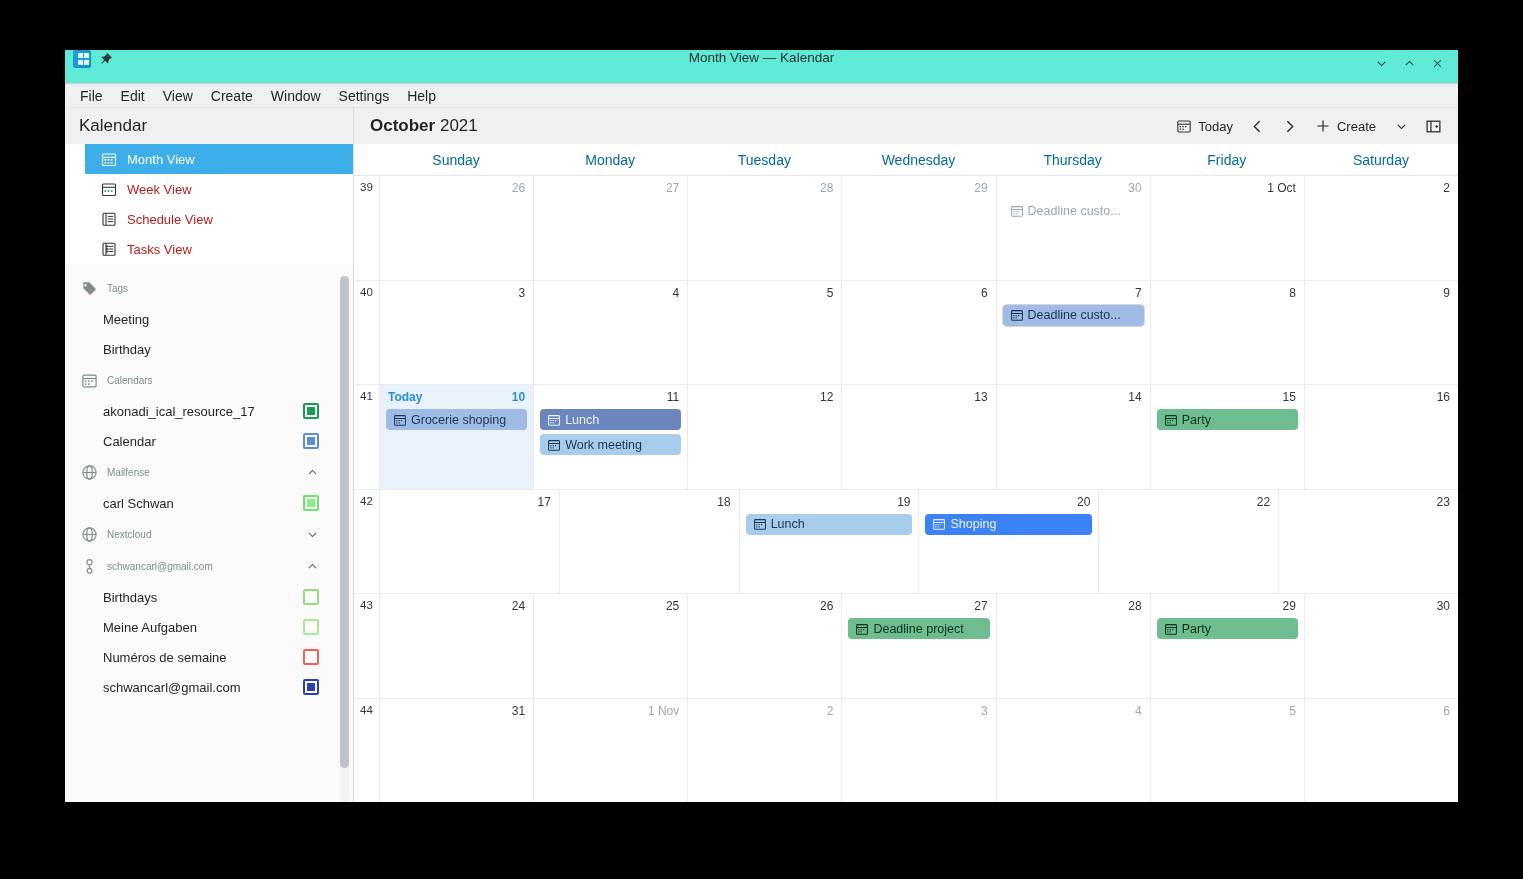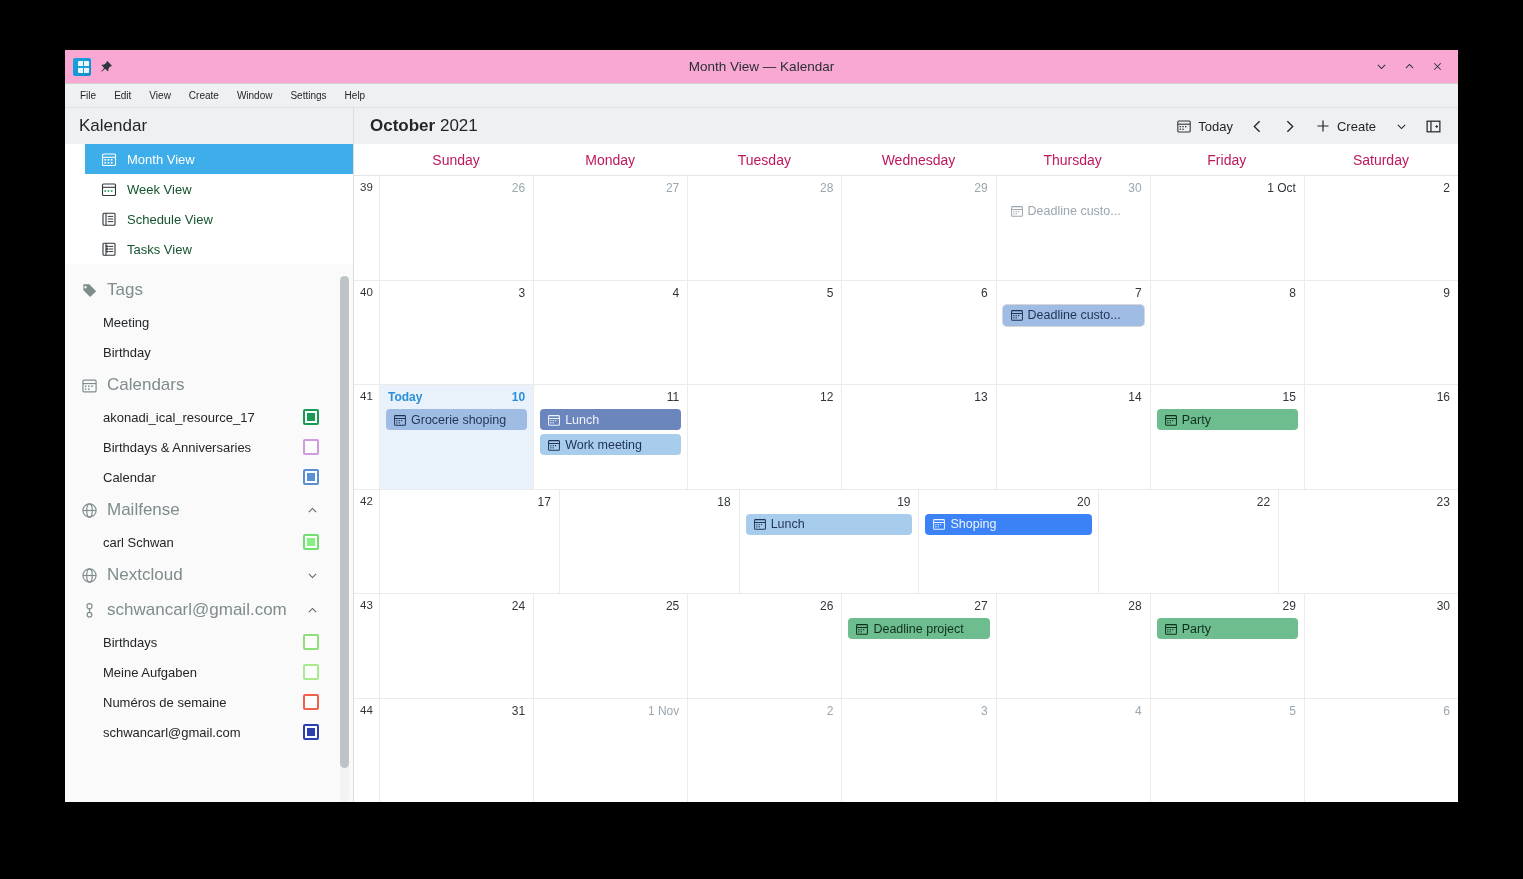--- a/index.html
+++ b/index.html
@@ -14,22 +14,22 @@
     position: absolute;
     left: 65px; top: 50px;
     width: 1393px; height: 752px;
     background: #fcfcfc;
     display: flex; flex-direction: column;
     overflow: hidden;
   }
   
   .titlebar {
     height: 34px; flex: 0 0 34px;
-    background: #f9a8d4;
-    display: flex; align-items: center;
+    background: #5eead4;
+    display: flex; align-items: flex-start;
     position: relative;
     border-bottom: 1px solid #cfd1d1;
     gap: 28px;
   }
   .tb-left { display: flex; align-items: center; gap: 8px; padding-left: 8px; }
   .app-icon {
     width: 18px; height: 18px;
     background: linear-gradient(135deg, #1aa3dd 0%, #0f8fcc 100%);
     border-radius: 2px; position: relative;
   }
@@ -61,21 +61,21 @@
   .win-btn svg { display: block; }
   
   .menubar {
     height: 24px; flex: 0 0 24px;
     background: #eff0f1;
     display: flex; align-items: center;
     padding-left: 6px;
     border-bottom: 1px solid #e0e1e2;
   }
   .menu-item {
-    font-size: 10px; color: #232629;
+    font-size: 14px; color: #232629;
     padding: 2px 9px; border-radius: 2px;
   }
   
   .body-row { flex: 1 1 auto; display: flex; min-height: 0; }
   
   .sidebar {
     width: 289px; flex: 0 0 289px;
     background: #fafafa;
     display: flex; flex-direction: column;
     position: relative;
@@ -85,32 +85,32 @@
     height: 36px; flex: 0 0 36px;
     background: #eff0f1;
     display: flex; align-items: center;
     padding-left: 14px;
     font-size: 17px; color: #232629;
   }
   .views { background: #ffffff; padding-left: 20px; }
   .view-item {
     height: 30px; display: flex; align-items: center;
     gap: 10px; padding-left: 16px;
-    font-size: 13px; color: #14532d;
+    font-size: 13px; color: #b91c1c;
   }
   .view-item.active { background: #3daee9; color: #ffffff; }
   .view-item .ico { width: 16px; height: 16px; display: block; }
   .scroll-area {
     flex: 1 1 auto; overflow: hidden; position: relative;
     background: #fafafa; padding-top: 8px;
   }
   .section-head {
     display: flex; align-items: center; gap: 9px;
     padding: 8px 16px 7px 16px;
-    font-size: 17px; color: #7f8c8d;
+    font-size: 10px; color: #7f8c8d;
   }
   .section-head .sh-ico { width: 17px; height: 17px; flex: 0 0 17px; }
   .section-head .chev { margin-left: auto; margin-right: 18px; color: #5b6366; }
   .cal-row {
     display: flex; align-items: center;
     height: 30px; padding: 0 16px 0 38px;
     font-size: 13px; color: #232629;
   }
   .cal-row .label { flex: 1 1 auto; }
   .swatch {
@@ -154,21 +154,21 @@
     color: #232629; border-radius: 3px;
   }
   .dow-header {
     height: 32px; flex: 0 0 32px;
     display: flex; background: #ffffff;
     border-bottom: 1px solid #e4e6e7;
   }
   .dow-spacer { width: 25px; flex: 0 0 25px; }
   .dow-cell {
     flex: 1 1 0; display: flex; align-items: center;
-    justify-content: center; font-size: 14px; color: #be185d;
+    justify-content: center; font-size: 14px; color: #0369a1;
   }
   .grid { flex: 1 1 auto; display: flex; flex-direction: column; min-height: 0; }
   .week-row {
     flex: 1 1 0; display: flex; min-height: 0;
     border-bottom: 1px solid #eaecec;
   }
   .week-row:last-child { border-bottom: none; }
   .wk-num {
     width: 25px; flex: 0 0 25px;
     font-size: 11.5px; color: #31363b;
@@ -319,24 +319,20 @@
             <rect x="6.6" y="10.7" width="1.5" height="1.4" fill="#7f8c8d" stroke="none"></rect>
           </svg>
           <span>Calendars</span>
         </div>
 
         <div class="cal-row">
           <span class="label">akonadi_ical_resource_17</span>
           <span class="swatch" style="border-color:#1a9b54;background:#1a9b54;box-shadow:inset 0 0 0 2px #ffffff;"></span>
         </div>
         <div class="cal-row">
-          <span class="label">Birthdays &amp; Anniversaries</span>
-          <span class="swatch" style="border-color:#d09ae0;background:#fdfdfd;"></span>
-        </div>
-        <div class="cal-row">
           <span class="label">Calendar</span>
           <span class="swatch" style="border-color:#5b8fd4;background:#5b8fd4;box-shadow:inset 0 0 0 2px #ffffff;"></span>
         </div>
 
         <div class="section-head">
           <svg class="sh-ico" viewBox="0 0 16 16" fill="none" stroke="#7f8c8d" stroke-width="1.1">
             <circle cx="8" cy="8" r="6.2"></circle>
               <ellipse cx="8" cy="8" rx="2.6" ry="6.2"></ellipse>
               <path d="M2 8h12"></path>
           </svg>

